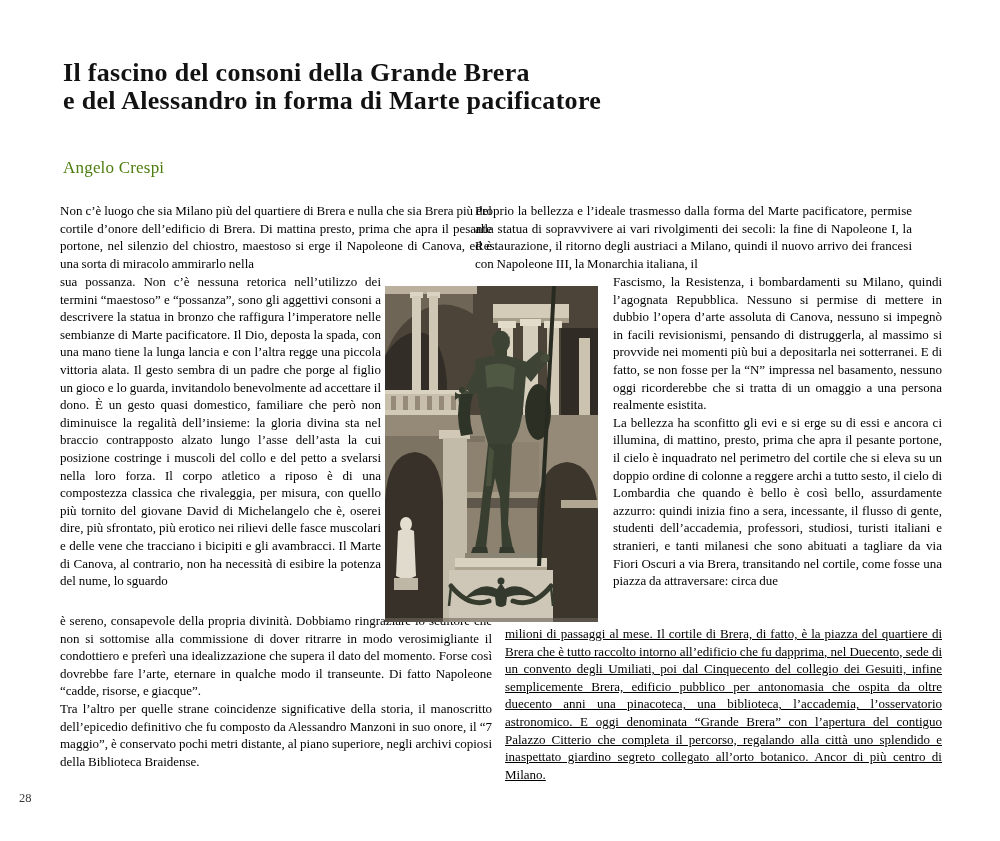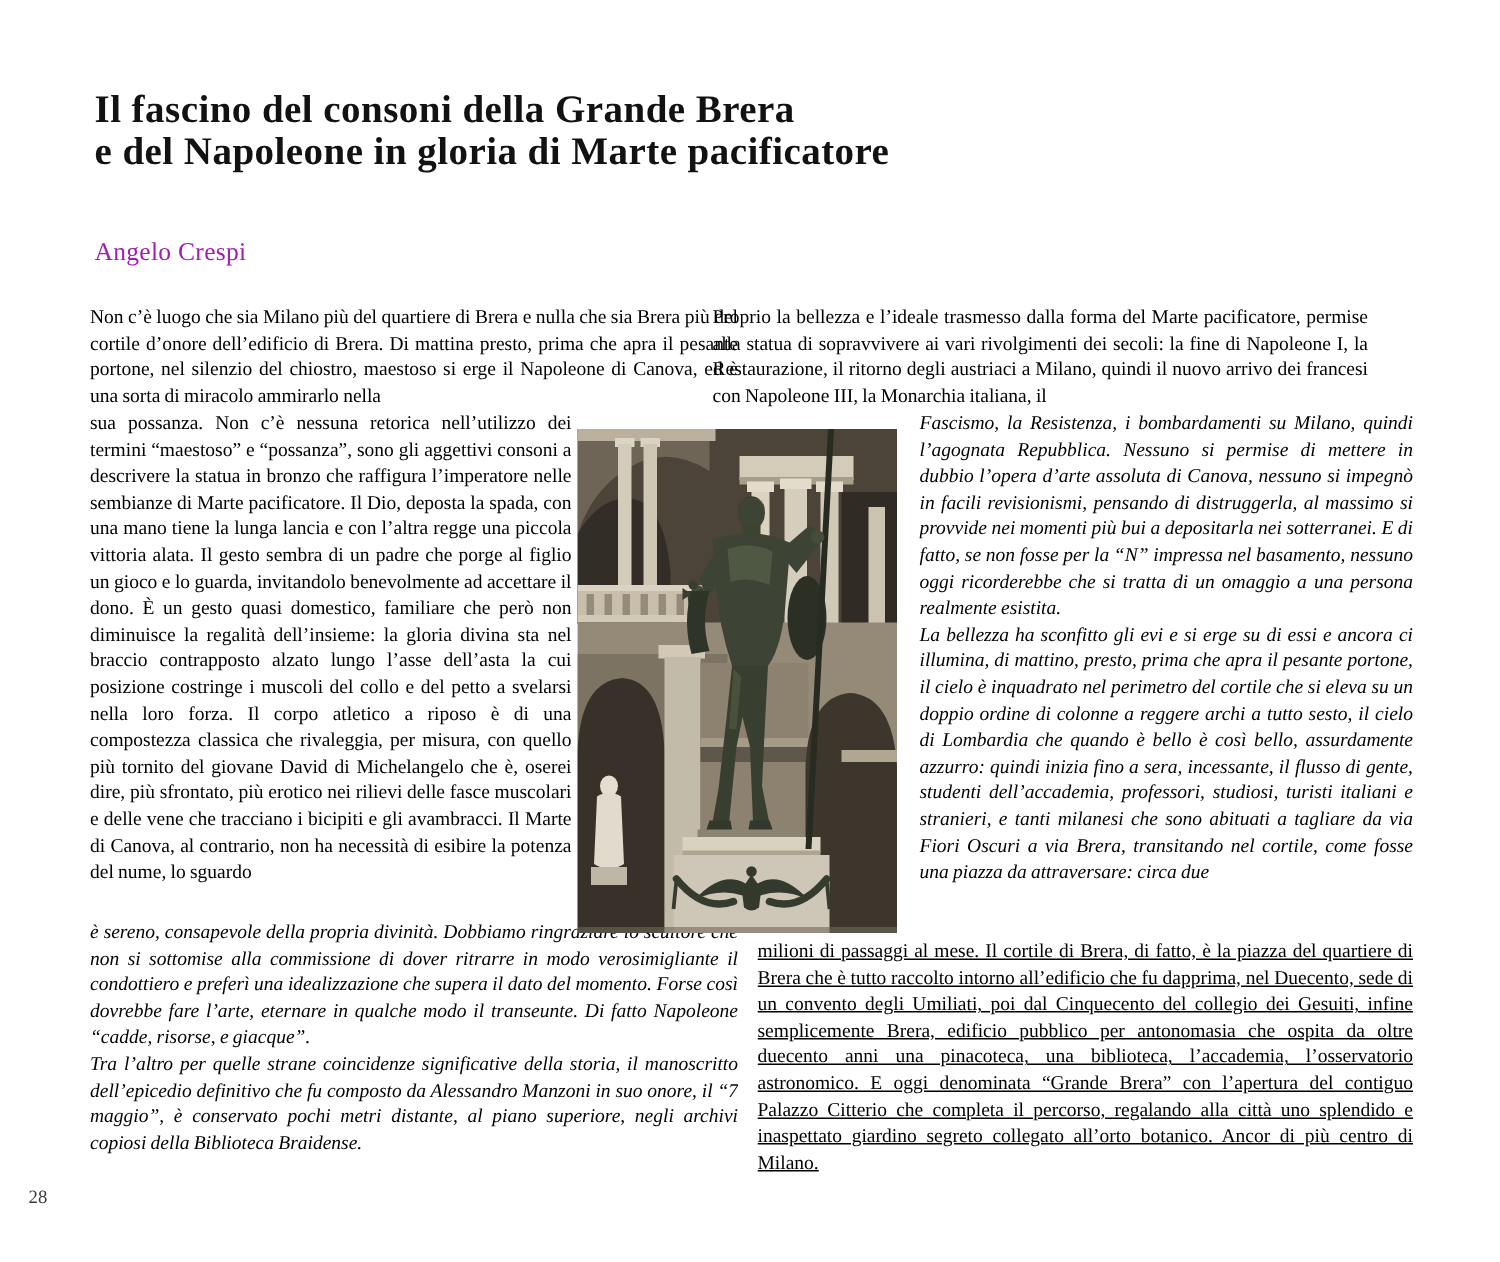--- a/index.html
+++ b/index.html
@@ -8,27 +8,27 @@
     font-family:"Liberation Serif", serif; color:#1c1c1c; overflow:hidden;
   }
   .title {
     position:absolute; left:63px; top:59px; margin:0;
     font-size:26px; line-height:28px; font-weight:bold; letter-spacing:0.3px;
     color:#121212;
   }
   .title span { display:block; }
   .author {
     position:absolute; left:63px; top:158px;
-    font-size:17px; line-height:20px; color:#a21caf; letter-spacing:0.2px;
+    font-size:17px; line-height:20px; color:#4d7c0f; letter-spacing:0.2px;
   }
   .txt {
     position:absolute; font-size:13px; line-height:17.6px;
     text-align:justify; color:#000000; word-spacing:-0.4px; overflow:hidden;
   }
-  .txt p { margin:0;font-style:italic; }
+  .txt p { margin:0; }
   .lt { left:60px;  top:202px; width:432px; height:71px; }
   .ln { left:60px;  top:273px; width:321px; height:354px; }
   .lb { left:60px;  top:612px; width:432px; height:176px; }
   .rt { left:475px; top:202px; width:437px; height:71px; }
   .rn { left:613px; top:273px; width:329px; height:354px; }
   .rb { left:505px; top:625px; width:437px; height:176px;text-decoration:underline; }
   .photo {
     position:absolute; left:385px; top:286px; width:213px; height:336px; margin:0;
   }
   .photo svg { display:block; }
@@ -37,21 +37,21 @@
     font-size:12.5px; color:#3a3a3a;
   }
 </style>
 </head>
 <body>
 
 <div class="page">
 
   <h1 class="title">
     <span>Il fascino del consoni della Grande Brera</span>
-    <span>e del Napoleone in gloria di Marte pacificatore</span>
+    <span>e del Alessandro in forma di Marte pacificatore</span>
   </h1>
 
   <div class="author">Angelo Crespi</div>
 
   <div class="txt lt">Non c’è luogo che sia Milano più del quartiere di Brera e nulla che sia Brera più del cortile d’onore dell’edificio di Brera. Di mattina presto, prima che apra il pesante portone, nel silenzio del chiostro, maestoso si erge il Napoleone di Canova, ed è una sorta di miracolo ammirarlo nella</div>
   <div class="txt ln">sua possanza. Non c’è nessuna retorica nell’utilizzo dei termini “maestoso” e “possanza”, sono gli aggettivi consoni a descrivere la statua in bronzo che raffigura l’imperatore nelle sembianze di Marte pacificatore. Il Dio, deposta la spada, con una mano tiene la lunga lancia e con l’altra regge una piccola vittoria alata. Il gesto sembra di un padre che porge al figlio un gioco e lo guarda, invitandolo benevolmente ad accettare il dono. È un gesto quasi domestico, familiare che però non diminuisce la regalità dell’insieme: la gloria divina sta nel braccio contrapposto alzato lungo l’asse dell’asta la cui posizione costringe i muscoli del collo e del petto a svelarsi nella loro forza. Il corpo atletico a riposo è di una compostezza classica che rivaleggia, per misura, con quello più tornito del giovane David di Michelangelo che è, oserei dire, più sfrontato, più erotico nei rilievi delle fasce muscolari e delle vene che tracciano i bicipiti e gli avambracci. Il Marte di Canova, al contrario, non ha necessità di esibire la potenza del nume, lo sguardo</div>
   <div class="txt lb">
     <p>è sereno, consapevole della propria divinità. Dobbiamo ringraziare lo scultore che non si sottomise alla commissione di dover ritrarre in modo verosimigliante il condottiero e preferì una idealizzazione che supera il dato del momento. Forse così dovrebbe fare l’arte, eternare in qualche modo il transeunte. Di fatto Napoleone “cadde, risorse, e giacque”.</p>
     <p>Tra l’altro per quelle strane coincidenze significative della storia, il manoscritto dell’epicedio definitivo che fu composto da Alessandro Manzoni in suo onore, il “7 maggio”, è conservato pochi metri distante, al piano superiore, negli archivi copiosi della Biblioteca Braidense.</p>
   </div>

